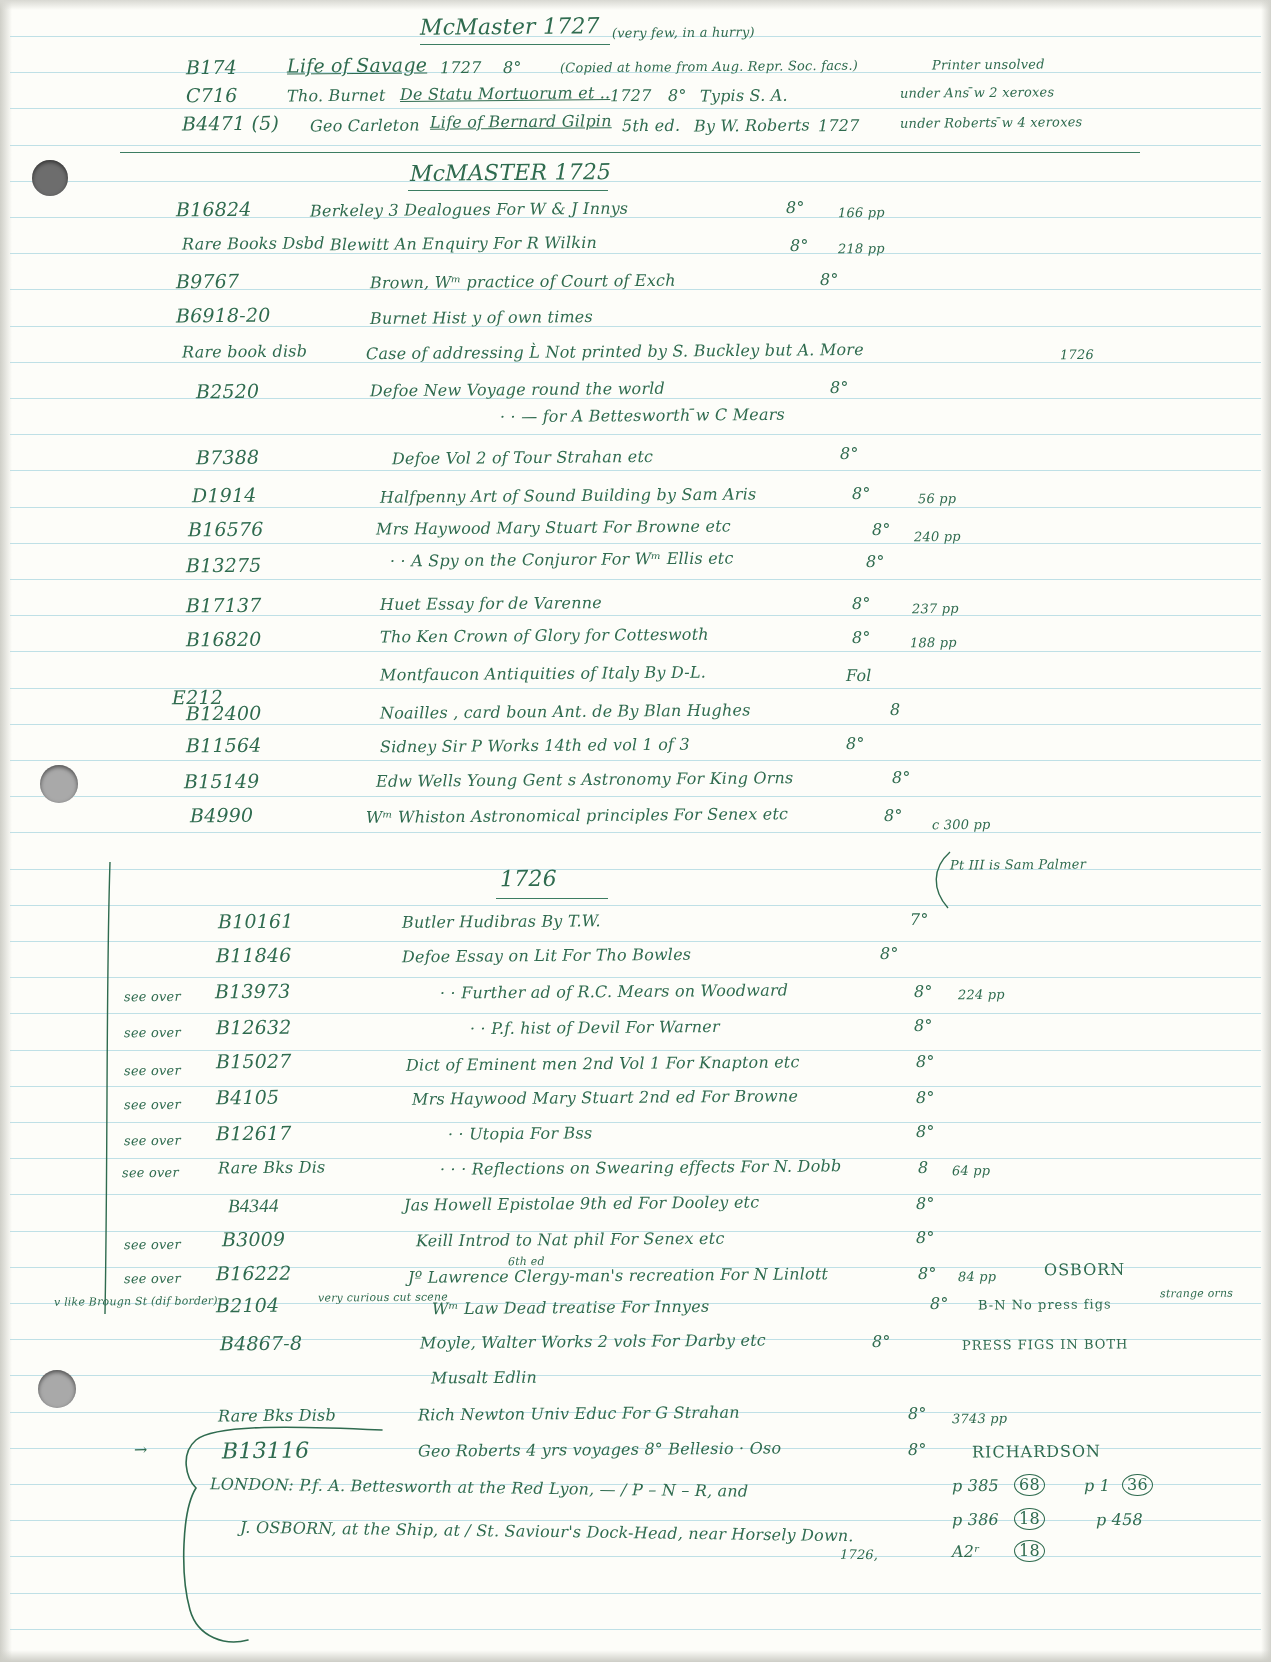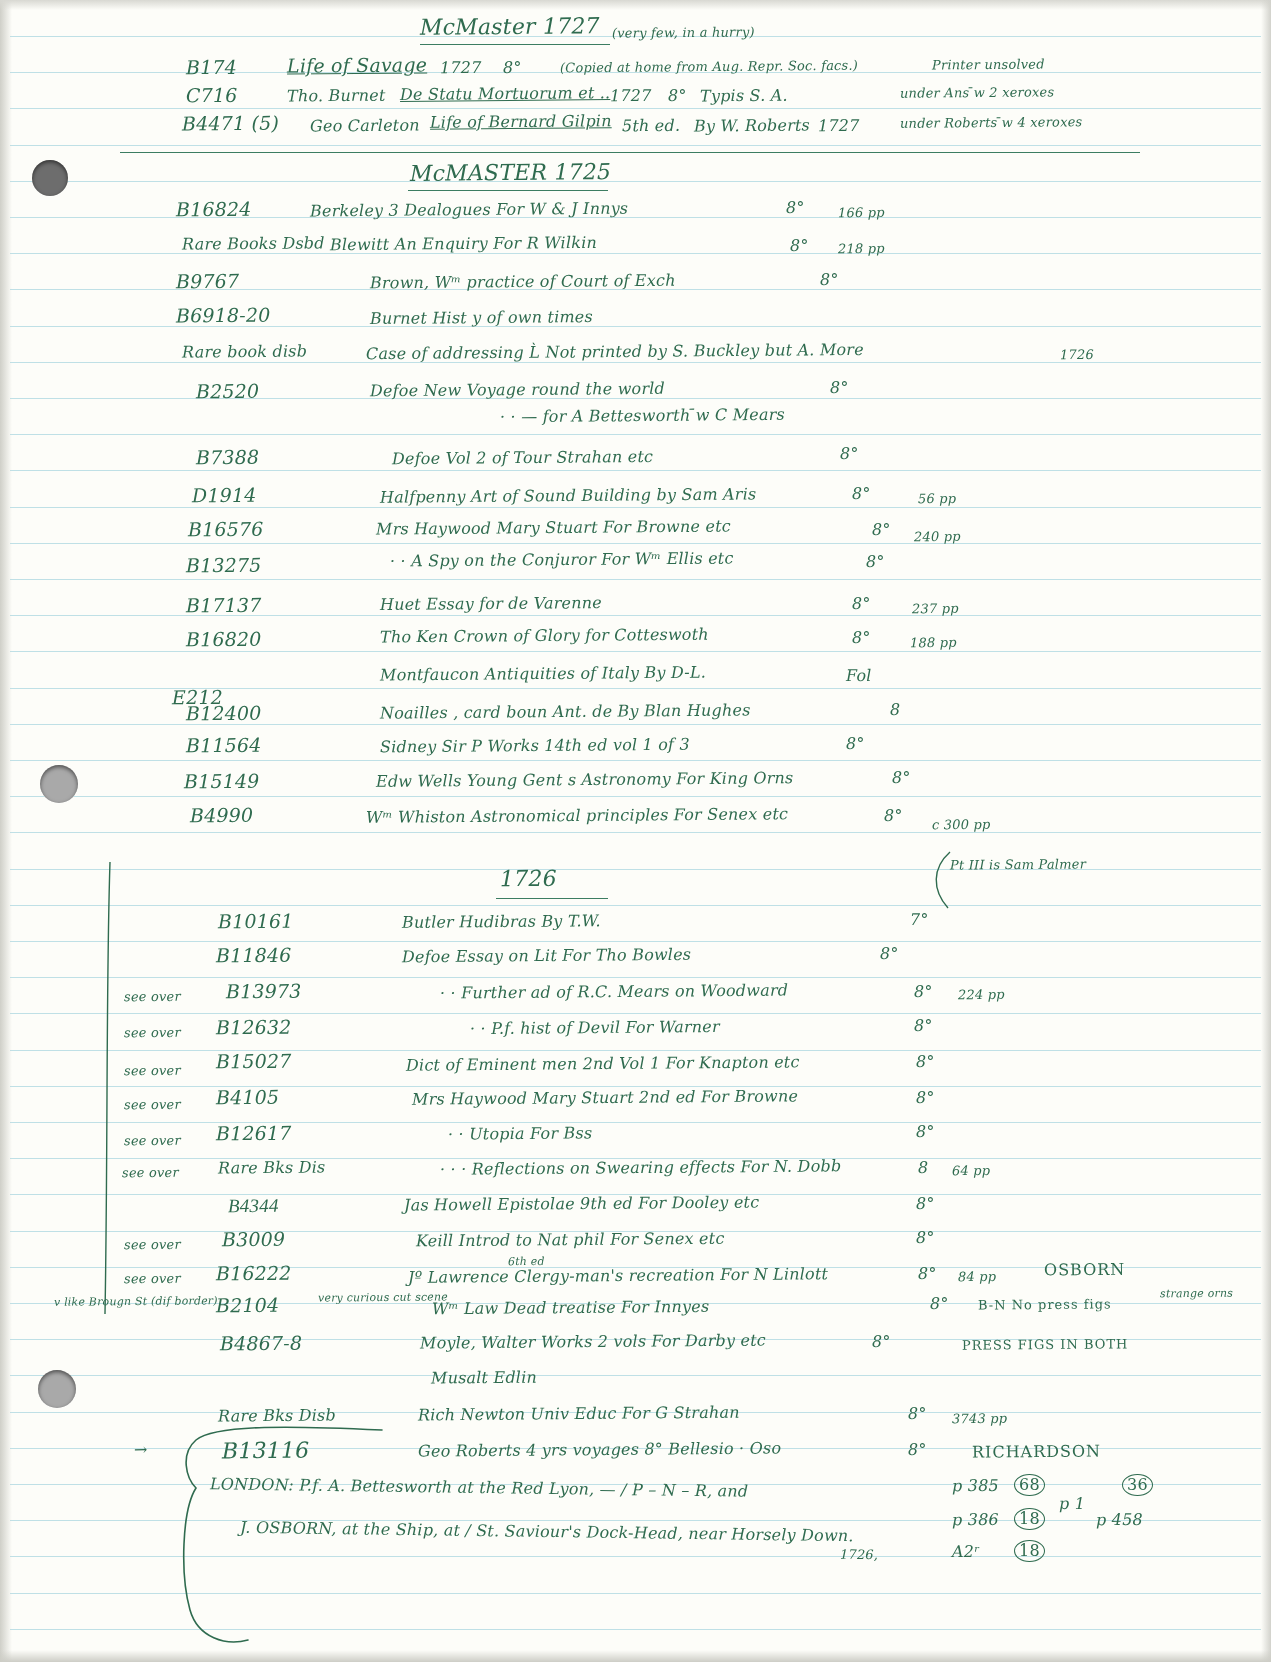--- a/index.html
+++ b/index.html
@@ -282,21 +282,21 @@
 
   <div class="hw lg tilt3" style="left:218px; top:912px;">B10161</div>
   <div class="hw med tilt3" style="left:402px; top:914px;">Butler  Hudibras              By T.W.</div>
   <div class="hw med tilt3" style="left:910px; top:912px;">7°</div>
 
   <div class="hw lg tilt3" style="left:216px; top:946px;">B11846</div>
   <div class="hw med tilt3" style="left:402px; top:948px;">Defoe   Essay on Lit   For Tho Bowles</div>
   <div class="hw med tilt3" style="left:880px; top:946px;">8°</div>
 
   <div class="hw small tilt3" style="left:124px; top:990px;">see over</div>
-  <div class="hw lg tilt3" style="left:226px; top:982px;">B13973</div>
+  <div class="hw lg tilt3" style="left:215px; top:982px;">B13973</div>
   <div class="hw med tilt3" style="left:440px; top:984px;">· ·        Further ad of R.C.   Mears on Woodward</div>
   <div class="hw med tilt3" style="left:914px; top:984px;">8°</div>
   <div class="hw small tilt3" style="left:958px; top:988px;">224 pp</div>
 
   <div class="hw small tilt3" style="left:124px; top:1026px;">see over</div>
   <div class="hw lg tilt3" style="left:216px; top:1018px;">B12632</div>
   <div class="hw med tilt3" style="left:470px; top:1020px;">· ·        P.f. hist of Devil        For Warner</div>
   <div class="hw med tilt3" style="left:914px; top:1018px;">8°</div>
 
   <div class="hw small tilt3" style="left:124px; top:1064px;">see over</div>
@@ -366,21 +366,21 @@
   <svg class="doodle" style="left:176px; top:1424px;" width="220" height="224" viewBox="0 0 220 224">
     <path d="M206 6 C 120 2, 40 0, 20 16 C 4 30, 10 54, 20 64 C 6 86, 4 150, 14 186 C 22 214, 50 222, 72 216" stroke="#2f6b4f" stroke-width="1.6" fill="none" stroke-linecap="round"></path>
   </svg>
 
   <div class="hw med tiltp" style="left:210px; top:1480px;">LONDON:  P.f. A. Bettesworth  at the Red Lyon, — / P – N – R,  and</div>
   <div class="hw med tiltp" style="left:240px; top:1524px;">J. OSBORN, at the Ship, at / St. Saviour's Dock-Head, near Horsely Down.</div>
   <div class="hw small tiltp" style="left:840px; top:1548px;">1726,</div>
 
   <div class="hw med tilt3" style="left:952px; top:1478px;">p 385</div>
   <div class="hw med circle-num" style="left:1014px; top:1474px;">68</div>
-  <div class="hw med tilt3" style="left:1059px; top:1478px;margin-top:18px;">p 1</div>
+  <div class="hw med tilt3" style="left:1084px; top:1478px;">p 1</div>
   <div class="hw med circle-num" style="left:1122px; top:1474px;">36</div>
 
   <div class="hw med tilt3" style="left:952px; top:1512px;">p 386</div>
   <div class="hw med circle-num" style="left:1014px; top:1508px;">18</div>
   <div class="hw med tilt3" style="left:1096px; top:1512px;">p 458</div>
 
   <div class="hw med tilt3" style="left:952px; top:1544px;">A2ʳ</div>
   <div class="hw med circle-num" style="left:1014px; top:1540px;">18</div>
 
 </div>

